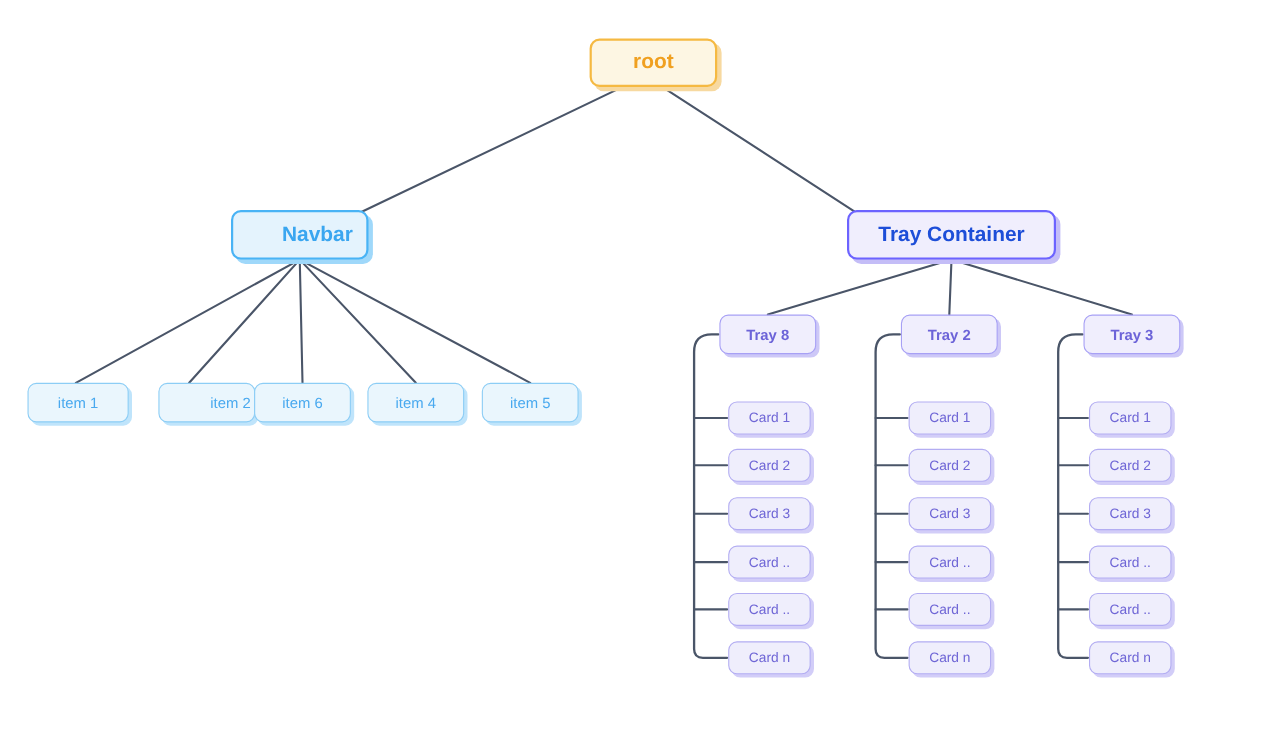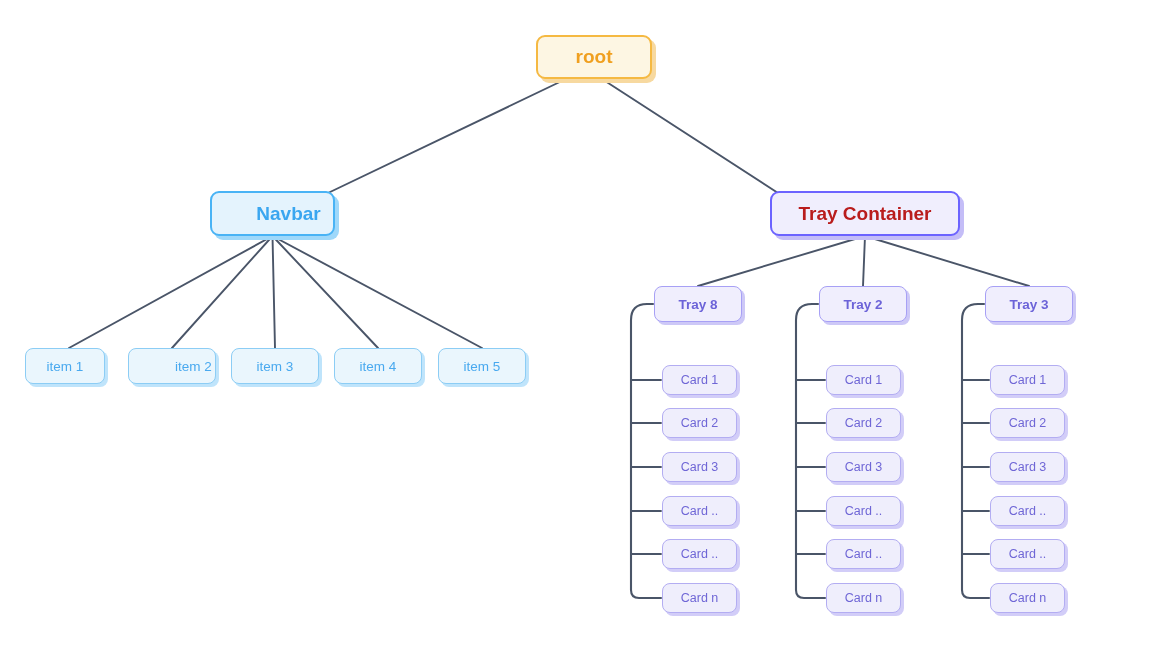--- a/index.html
+++ b/index.html
@@ -71,21 +71,21 @@
     font-size: 13.5px;
     font-weight: 400;
     box-shadow: 3px 3px 0 0 #bfe4fb;
   }
   
   .node-traycontainer {
     background: #f0eefd;
     border-color: #6c63ff;
     border-width: 2px;
     border-radius: 9px;
-    color: #b91c1c;
+    color: #1d4ed8;
     font-size: 19px;
     font-weight: 700;
     box-shadow: 4px 4px 0 0 #c4bdf7;
   }
   
   .node-tray {
     background: #f0eefd;
     border-color: #a7a0f5;
     border-width: 1.6px;
     border-radius: 8px;
@@ -143,28 +143,28 @@
   <div id="node-layer">
       <div class="node node-root" style="left: 536px; top: 35px; width: 116px; height: 44px;">
         <span>root</span>
       </div>
       <div class="node node-navbar" style="left: 210px; top: 191px; width: 125px; height: 45px; padding-left: 32px;">
         <span>Navbar</span>
       </div>
       <div class="node node-traycontainer" style="left: 770px; top: 191px; width: 190px; height: 45px;">
         <span>Tray Container</span>
       </div>
-      <div class="node node-item" style="left: 25px; top: 348px; width: 80px; height: 36px;">
+      <div class="node node-item" style="left: 25px; top: 348px; width: 92px; height: 36px;">
         <span>item 1</span>
       </div>
-      <div class="node node-item" style="left: 128px; top: 348px; width: 88px; height: 36px; padding-left: 43px;">
+      <div class="node node-item" style="left: 144px; top: 348px; width: 88px; height: 36px; padding-left: 43px;">
         <span>item 2</span>
       </div>
       <div class="node node-item" style="left: 231px; top: 348px; width: 88px; height: 36px;">
-        <span>item 3</span>
+        <span>item 6</span>
       </div>
       <div class="node node-item" style="left: 334px; top: 348px; width: 88px; height: 36px;">
         <span>item 4</span>
       </div>
       <div class="node node-item" style="left: 438px; top: 348px; width: 88px; height: 36px;">
         <span>item 5</span>
       </div>
       <div class="node node-tray" style="left: 654px; top: 286px; width: 88px; height: 36px;">
         <span>Tray 8</span>
       </div>

